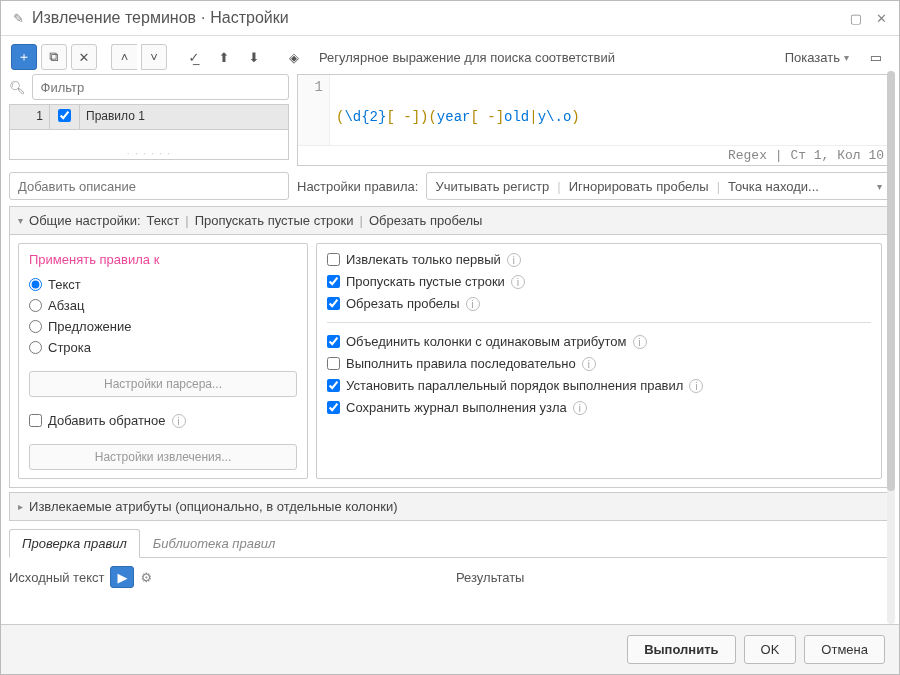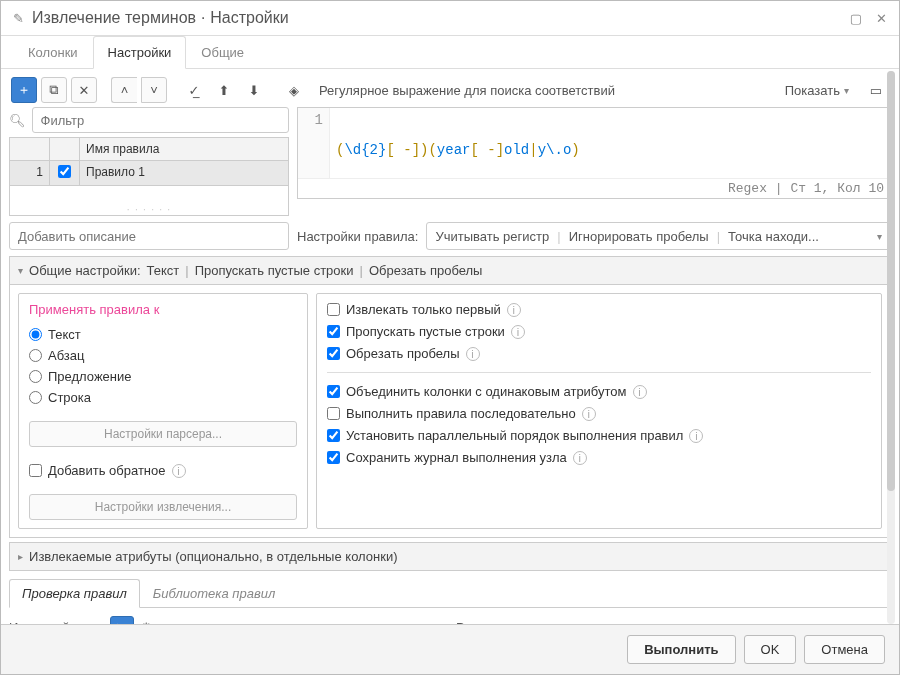--- a/index.html
+++ b/index.html
@@ -213,25 +213,20 @@
 
   <div class="title-bar">
     <span class="title-icon">✎</span>
     <span class="title-text">Извлечение терминов · Настройки</span>
     <div class="win-controls">
       <span>▢</span>
       <span>✕</span>
     </div>
   </div>
 
-  <div class="tabs">
-    <div class="tab">Колонки</div>
-    <div class="tab active">Настройки</div>
-    <div class="tab">Общие</div>
-  </div>
 
   <div class="content">
 
     <div class="toolbar">
       <span class="sq-btn primary">＋</span>
       <span class="sq-btn">⧉</span>
       <span class="sq-btn">✕</span>
       <span class="toolbar-spacer"></span>
       <span class="sq-btn linked-left">˄</span>
       <span class="sq-btn linked-right">˅</span>
@@ -250,25 +245,20 @@
       <span class="sq-btn" style="border:none;background:none">▭</span>
     </div>
 
     <div class="mid-row">
       <div class="left-col">
         <div class="filter-row">
           <span style="color:#888">🔍︎</span>
           <input class="filter-input" placeholder="Фильтр" style="">
         </div>
         <div class="rules-table">
-          <div class="rules-head">
-            <div class="col-idx"></div>
-            <div class="col-chk"></div>
-            <div class="col-name">Имя правила</div>
-          </div>
           <div class="rules-row">
             <div class="col-idx">1</div>
             <div class="col-chk"><input type="checkbox" checked="" style=""></div>
             <div class="col-name">Правило 1</div>
           </div>
         </div>
         <div class="rules-spacer">· · · · · ·</div>
       </div>
 
       <div class="right-col">

